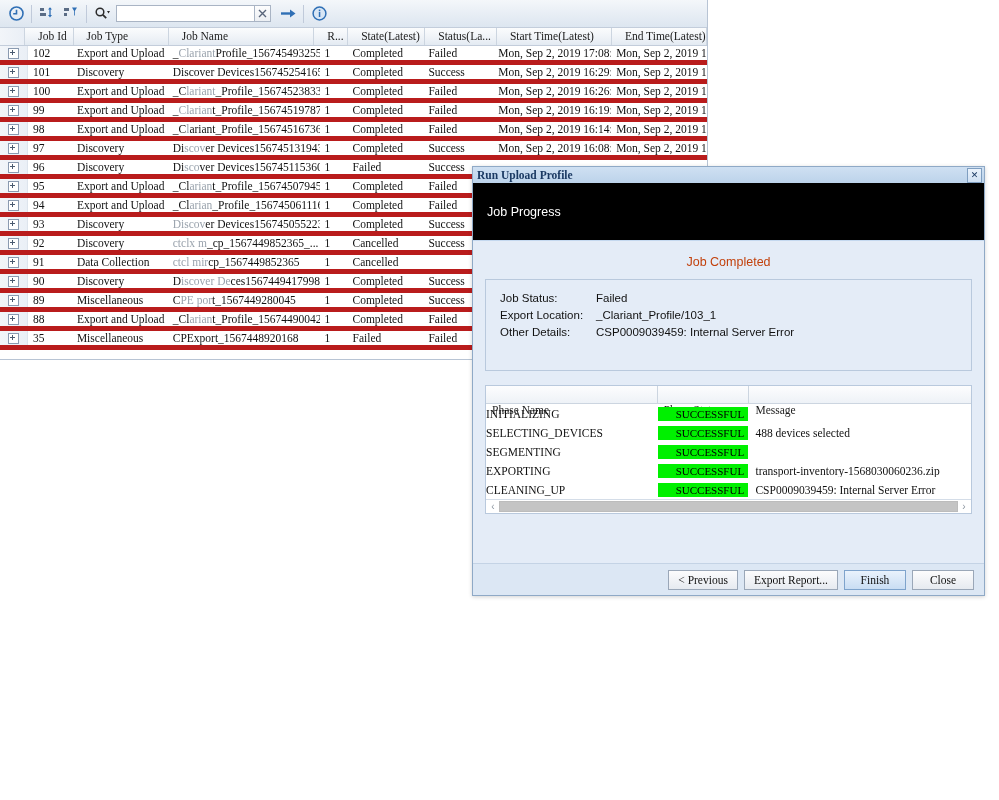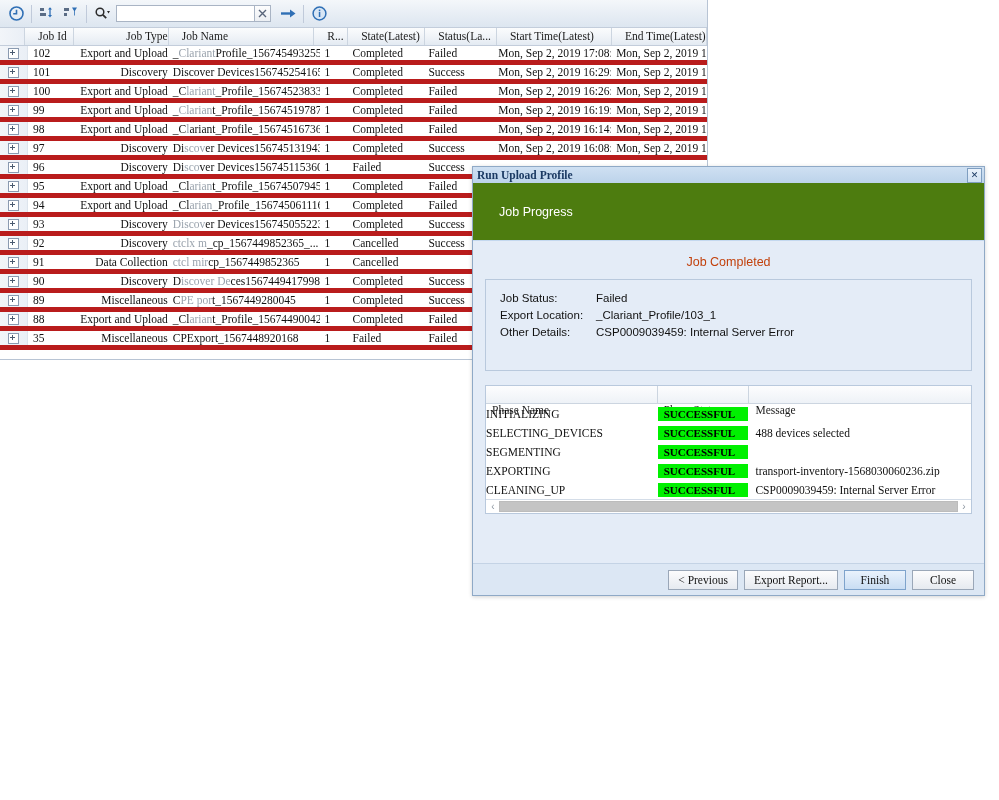--- a/index.html
+++ b/index.html
@@ -96,21 +96,21 @@
   .row .c {
     padding-left: 5px;
     box-sizing: border-box;
     overflow: hidden;
     white-space: nowrap;
     line-height: 18px;
   }
   .c-gut   { width: 28px; padding-left: 0 !important; display:flex; align-items:center; justify-content:center;
              background: linear-gradient(to right,#f2f5f9,#eaeff6); border-right:1px solid #dde4ec; height:100%;}
   .c-id    { width: 44px; }
-  .c-type  { width: 96px; text-align: right; }
+  .c-type  { width: 96px; }
   .c-name  { width: 152px; }
   .c-r     { width: 28px; }
   .c-state { width: 76px; }
   .c-status{ width: 70px; }
   .c-start { width: 118px; }
   .c-end   { width: 96px; }
 
   .expander {
     width: 9px; height: 9px;
     border: 1px solid #8a9ab0;
@@ -154,24 +154,24 @@
   #dlg-close {
     width: 13px; height: 13px;
     border: 1px solid #7f9ec0;
     background: linear-gradient(to bottom,#eaf2fb,#cfe0f2);
     display: flex; align-items: center; justify-content: center;
     font-size: 9px; color: #1b3a63;
     line-height: 1;
   }
   #dlg-banner {
     height: 58px;
-    background: #4d7c0f;
+    background: #000000;
     border-bottom: 1px solid #c4d8ef;
     display: flex; align-items: center;
-    padding-left: 26px;
+    padding-left: 14px;
     box-sizing: border-box;
   }
   #dlg-banner-text {
     font-size: 12.5px;
     color: #ffffff;
   }
   #dlg-body {
     background: #e4ecf7;
     padding: 0 12px;
     box-sizing: border-box;
@@ -232,25 +232,24 @@
     color: #111111;
     box-sizing: border-box;
   }
   .prow .pc { box-sizing: border-box; white-space: nowrap; overflow: hidden; }
   .prow .pc.p-name { }
   .prow .pc.p-msg  { padding-left: 6px; }
   .badge {
     display: inline-block;
     width: 90px;
     font-size: 11px;
-    padding: 1px 0 1px 6px;
+    padding: 1px 0 1px 18px;
     box-sizing: border-box;
     font-family: "Liberation Serif", serif;
     color: #000000;
-    font-weight: bold;
   }
   #phase-scroll {
     height: 14px;
     border-top: 1px solid #d4dde8;
     background: #ffffff;
     display: flex;
     align-items: center;
     padding: 0 1px;
     box-sizing: border-box;
   }

